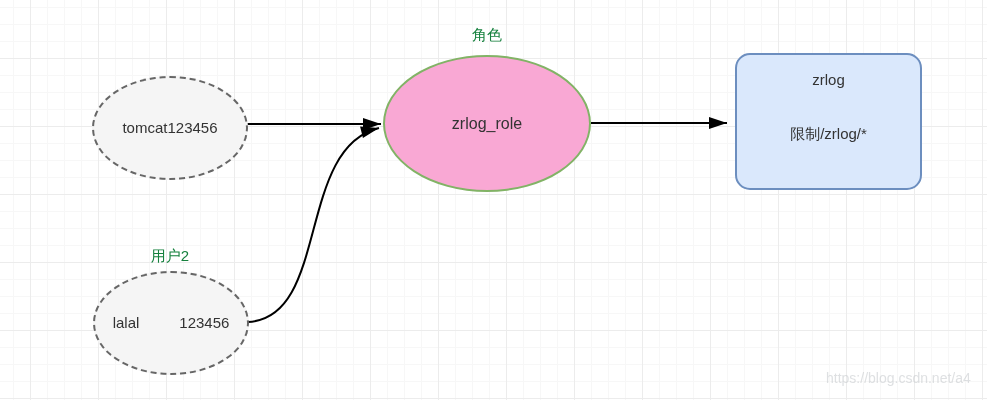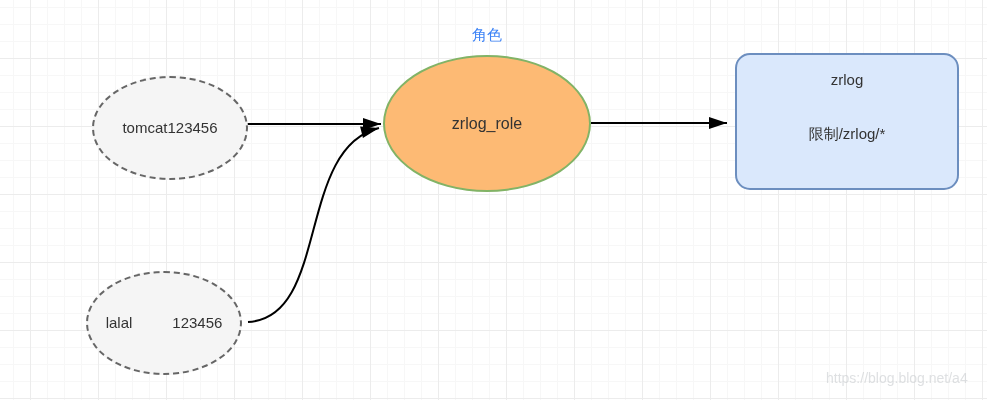--- a/index.html
+++ b/index.html
@@ -35,43 +35,43 @@
     font-size: 15px;
     line-height: 24px;
   }
   .ellipse-user {
     width: 156px; height: 104px;
     border: 2px dashed #666666;
     border-radius: 50%;
     background: #f5f5f5;
   }
   .ellipse-user.u1 { left: 92px; top: 76px; }
-  .ellipse-user.u2 { left: 86px; top: 271px; gap: 40px; }
+  .ellipse-user.u2 { left: 93px; top: 271px; gap: 40px; }
   .ellipse-role {
     left: 383px; top: 55px;
     width: 208px; height: 137px;
     border: 2px solid #82b366;
     border-radius: 50%;
-    background: #fdba74;
+    background: #f9a8d4;
     font-size: 16px;
   }
   .node-label {
     position: absolute;
     text-align: center;
     font-size: 15px;
     line-height: 16px;
-    color: #3b82f6;
+    color: #15803d;
   }
   .label-u1 { left: 92px; width: 156px; top: 52px; }
   .label-u2 { left: 92px; width: 156px; top: 248px; }
   .label-role { left: 383px; width: 208px; top: 27px; }
   .resource-box {
     position: absolute;
     left: 735px; top: 53px;
-    width: 224px; height: 137px;
+    width: 187px; height: 137px;
     border: 2px solid #6c8ebf;
     border-radius: 15px;
     background: #dae8fc;
     text-align: center;
     font-size: 15px;
     line-height: 24px;
     padding-top: 13px;
   }
   .resource-box .spacer { height: 30px; }
   .edges {
@@ -103,31 +103,32 @@
     <path d="M247,124 L381,124" stroke="#000000" stroke-width="2" fill="none" marker-end="url(#arrowhead)"></path>
     <path d="M248,322 C330,318 296,148 379,128" stroke="#000000" stroke-width="2" fill="none" marker-end="url(#arrowhead)"></path>
     <path d="M591,123 L727,123" stroke="#000000" stroke-width="2" fill="none" marker-end="url(#arrowhead)"></path>
   </svg>
 
   <div class="node ellipse-user u1">
     <div>tomcat</div>
     <div>123456</div>
   </div>
 
+  <div class="node-label label-u2">用户2</div>
   <div class="node ellipse-user u2">
     <div>lalal</div>
     <div>123456</div>
   </div>
 
   <div class="node-label label-role">角色</div>
   <div class="node ellipse-role">
     <div>zrlog_role</div>
   </div>
 
   <div class="resource-box">
     <div>zrlog</div>
     <div class="spacer"></div>
     <div>限制/zrlog/*</div>
   </div>
 
-  <div class="watermark">https://blog.blog.net/a4</div>
+  <div class="watermark">https://blog.csdn.net/a4</div>
 
 </div>
 
 </body></html>

